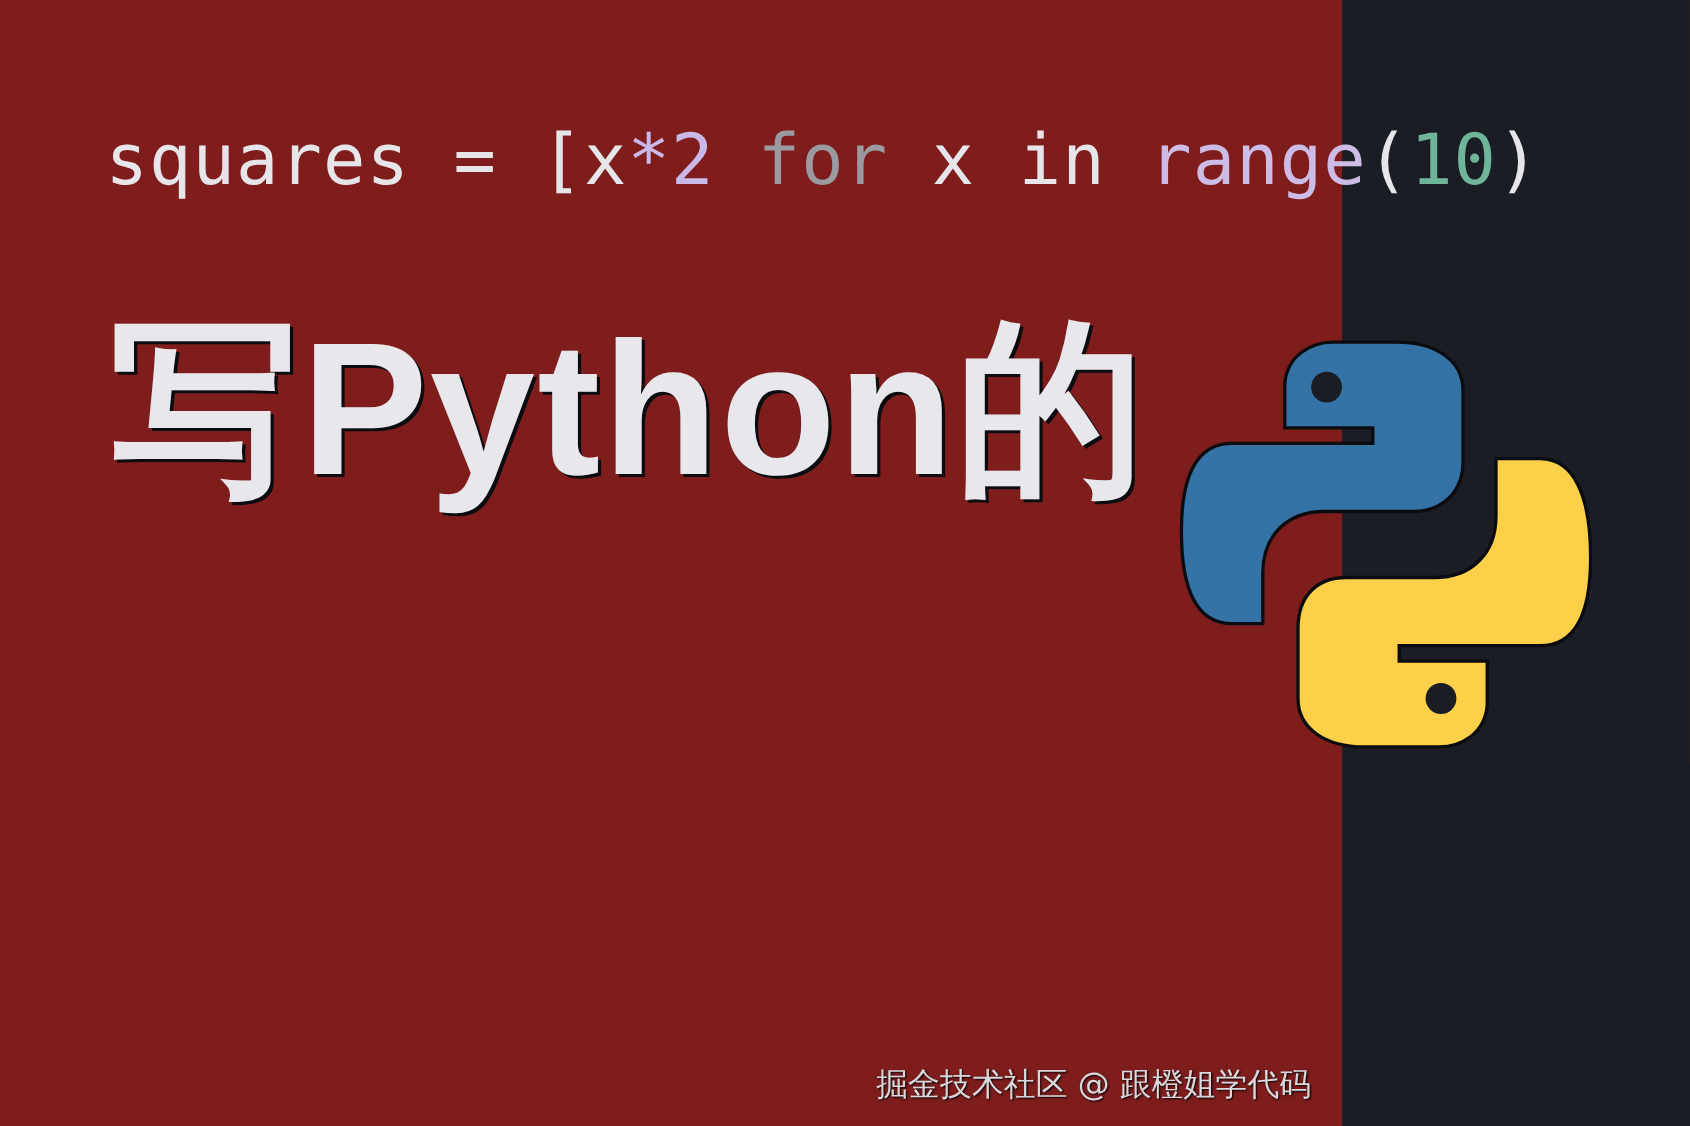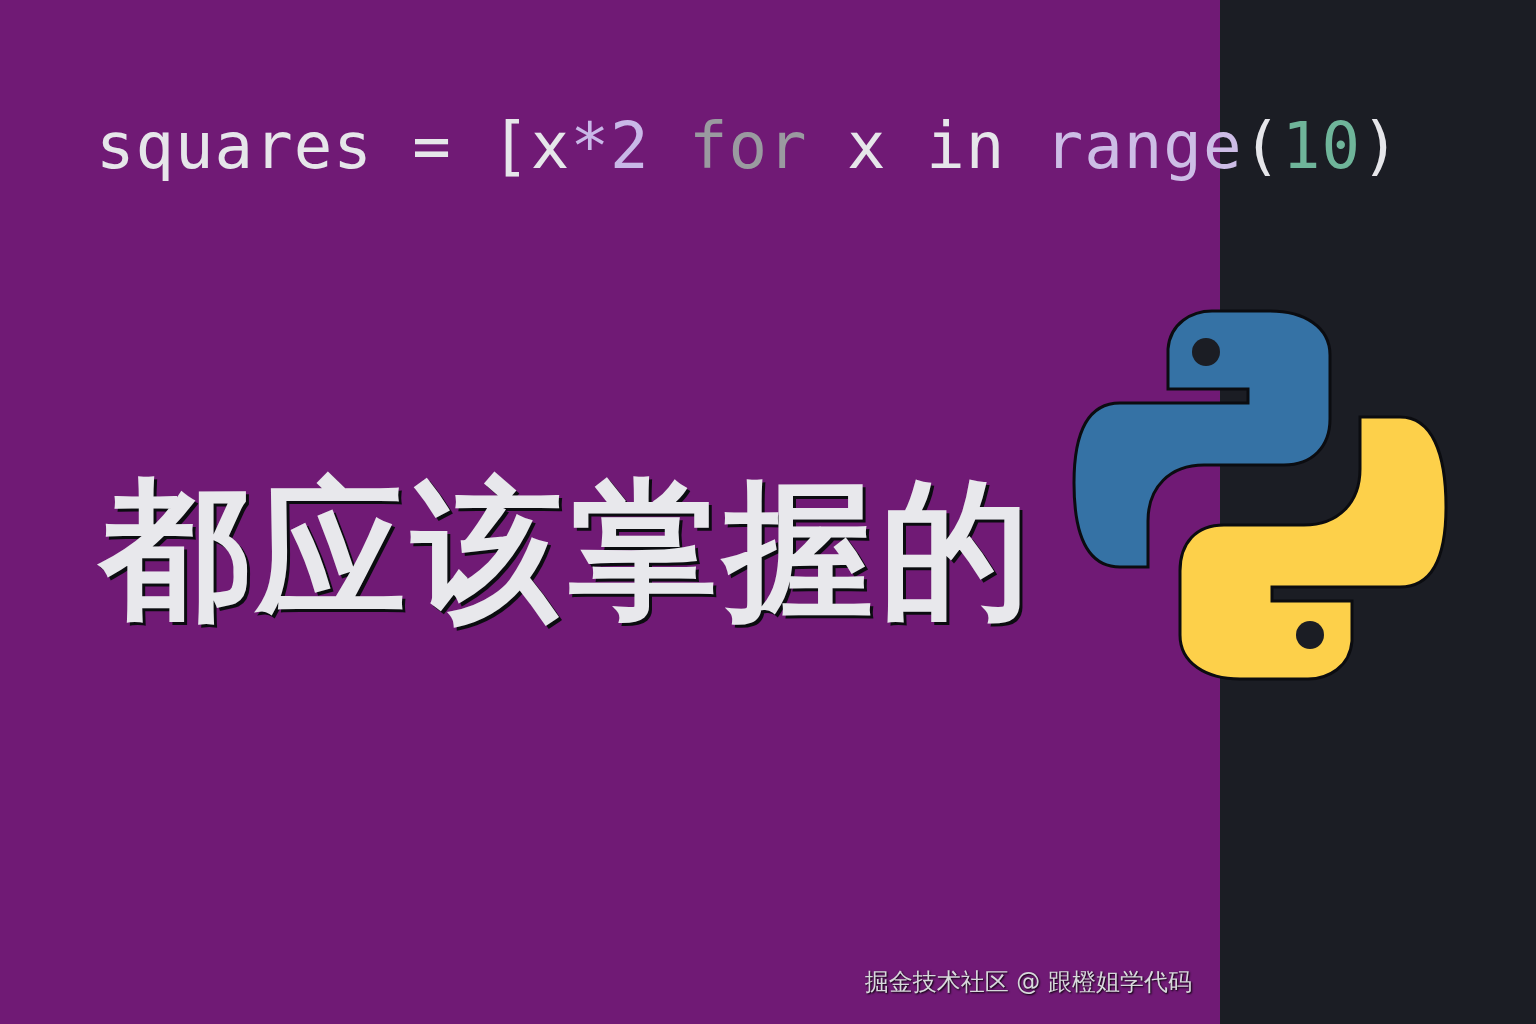--- a/index.html
+++ b/index.html
@@ -7,21 +7,21 @@
       padding: 0;
       width: 1536px;
       height: 1024px;
       overflow: hidden;
       background: #1b1d24;
     }
     .canvas {
       position: relative;
       width: 1220px;
       height: 1024px;
-      background: #701a75;
+      background: #7f1d1d;
     }
     .code-line {
       position: absolute;
       left: 96px;
       top: 108px;
       font-family: "DejaVu Sans Mono", "Liberation Mono", monospace;
       font-size: 64px;
       line-height: 76px;
       white-space: pre;
       letter-spacing: 1px;
@@ -53,34 +53,34 @@
       top: 305px;
       width: 376px;
       height: 380px;
     }
 
     .watermark {
       position: absolute;
       right: 28px;
       top: 966px;
       font-family: "DejaVu Sans", "Liberation Sans", sans-serif;
-      font-size: 24px;
+      font-size: 29px;
       color: #d8d8dc;
       white-space: nowrap;
       text-shadow: 1px 1px 2px #000;
     }
   </style>
 </head>
 <body>
 
 <div class="canvas">
 
   <div class="code-line"><span class="tok-ident">squares</span><span class="tok-op"> = </span><span class="tok-op">[</span><span class="tok-ident">x</span><span class="tok-num-purple">*</span><span class="tok-num-purple">2</span><span> </span><span class="tok-kw">for</span><span> </span><span class="tok-ident">x</span><span> </span><span class="tok-ident">in</span><span> </span><span class="tok-func">range</span><span class="tok-paren">(</span><span class="tok-num-green">10</span><span class="tok-paren">)</span></div>
 
-  <div class="headline l2">都应该掌握的</div>
+  <div class="headline l1">写Python的</div>
 
   <div class="logo">
     <svg width="376" height="380" viewBox="0 0 376 380" xmlns="http://www.w3.org/2000/svg">
 
       <path d="M140 6 C120 6 98 18 96 44 L96 84 L176 84 L176 98 L48 98 C16 98 2 126 2 178 C2 232 16 262 48 262 L76 262 L76 216 C76 182 98 160 132 160 L212 160 C240 160 258 142 258 114 L258 50 C258 22 232 6 198 6 Z" fill="#3572a5" stroke="#0b0c10" stroke-width="3"></path>
       <circle cx="134" cy="47" r="14" fill="#1b1d24"></circle>
 
       <path d="M236 374 C256 374 278 362 280 336 L280 296 L200 296 L200 282 L328 282 C360 282 374 254 374 202 C374 148 360 112 328 112 L288 112 L288 164 C288 198 266 220 232 220 L152 220 C124 220 108 238 108 266 L108 330 C108 358 134 374 168 374 Z" fill="#fdd04a" stroke="#0b0c10" stroke-width="3"></path>
       <circle cx="238" cy="330" r="14" fill="#1b1d24"></circle>
     </svg>

